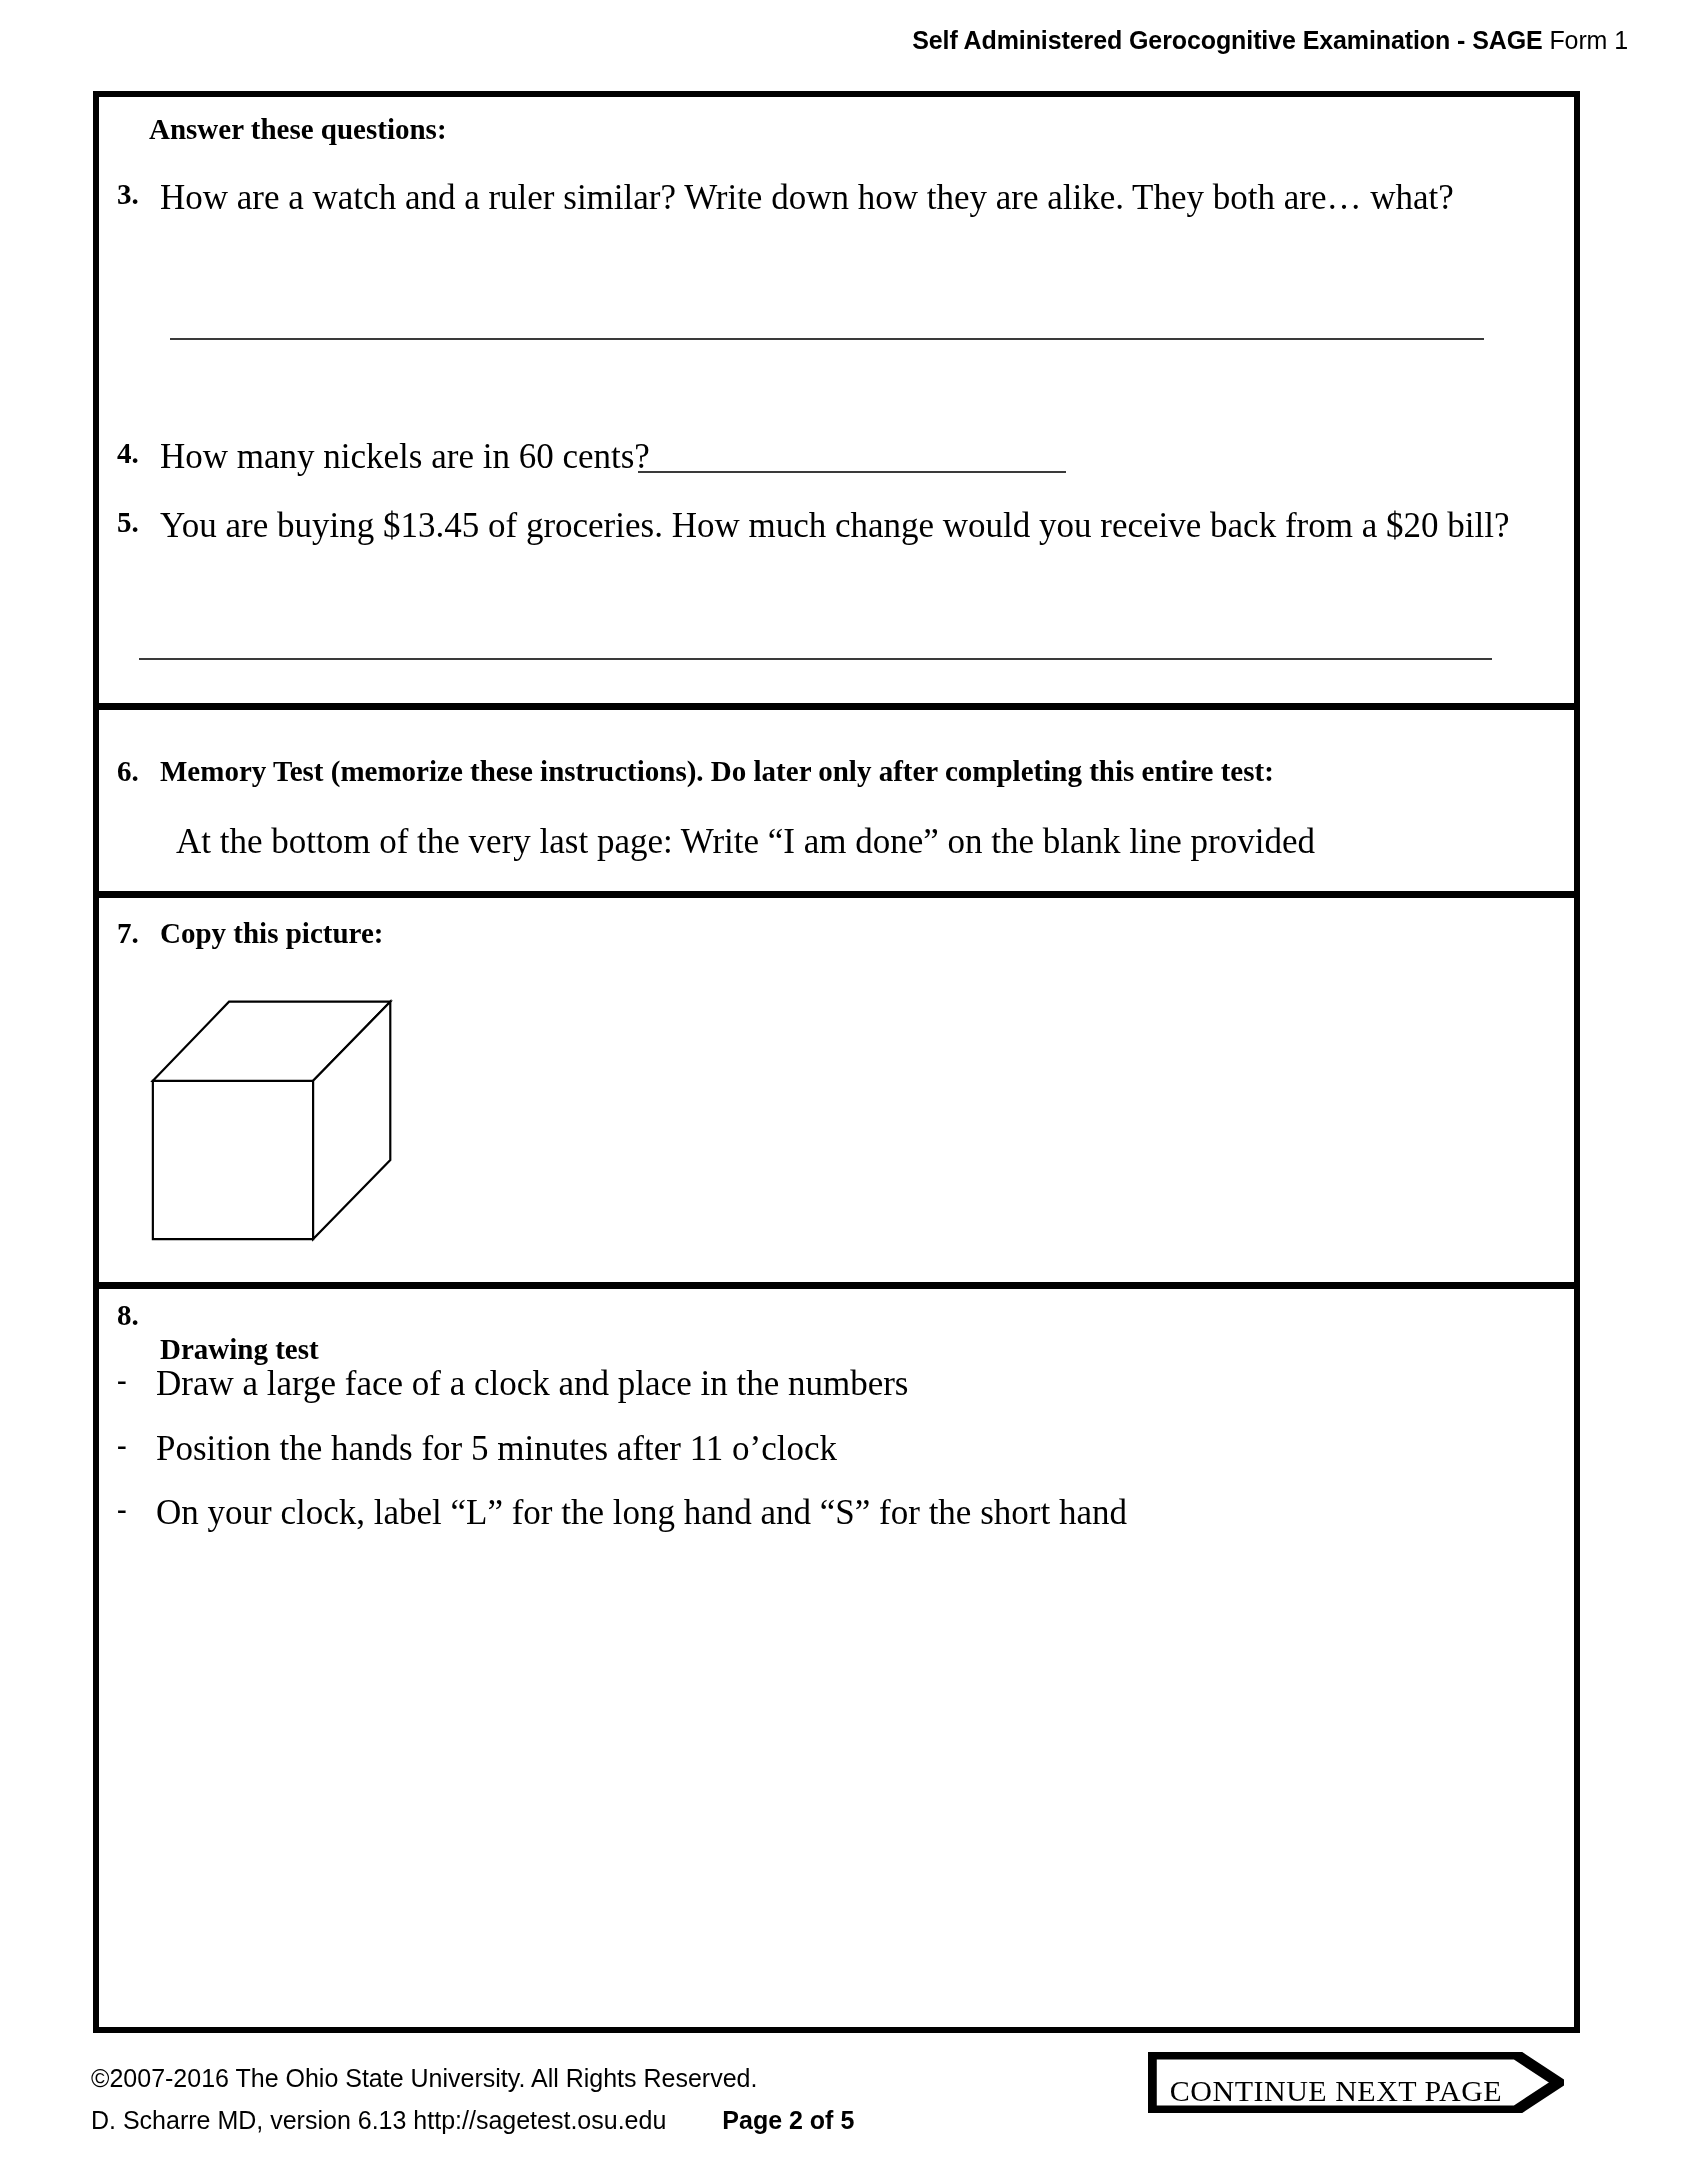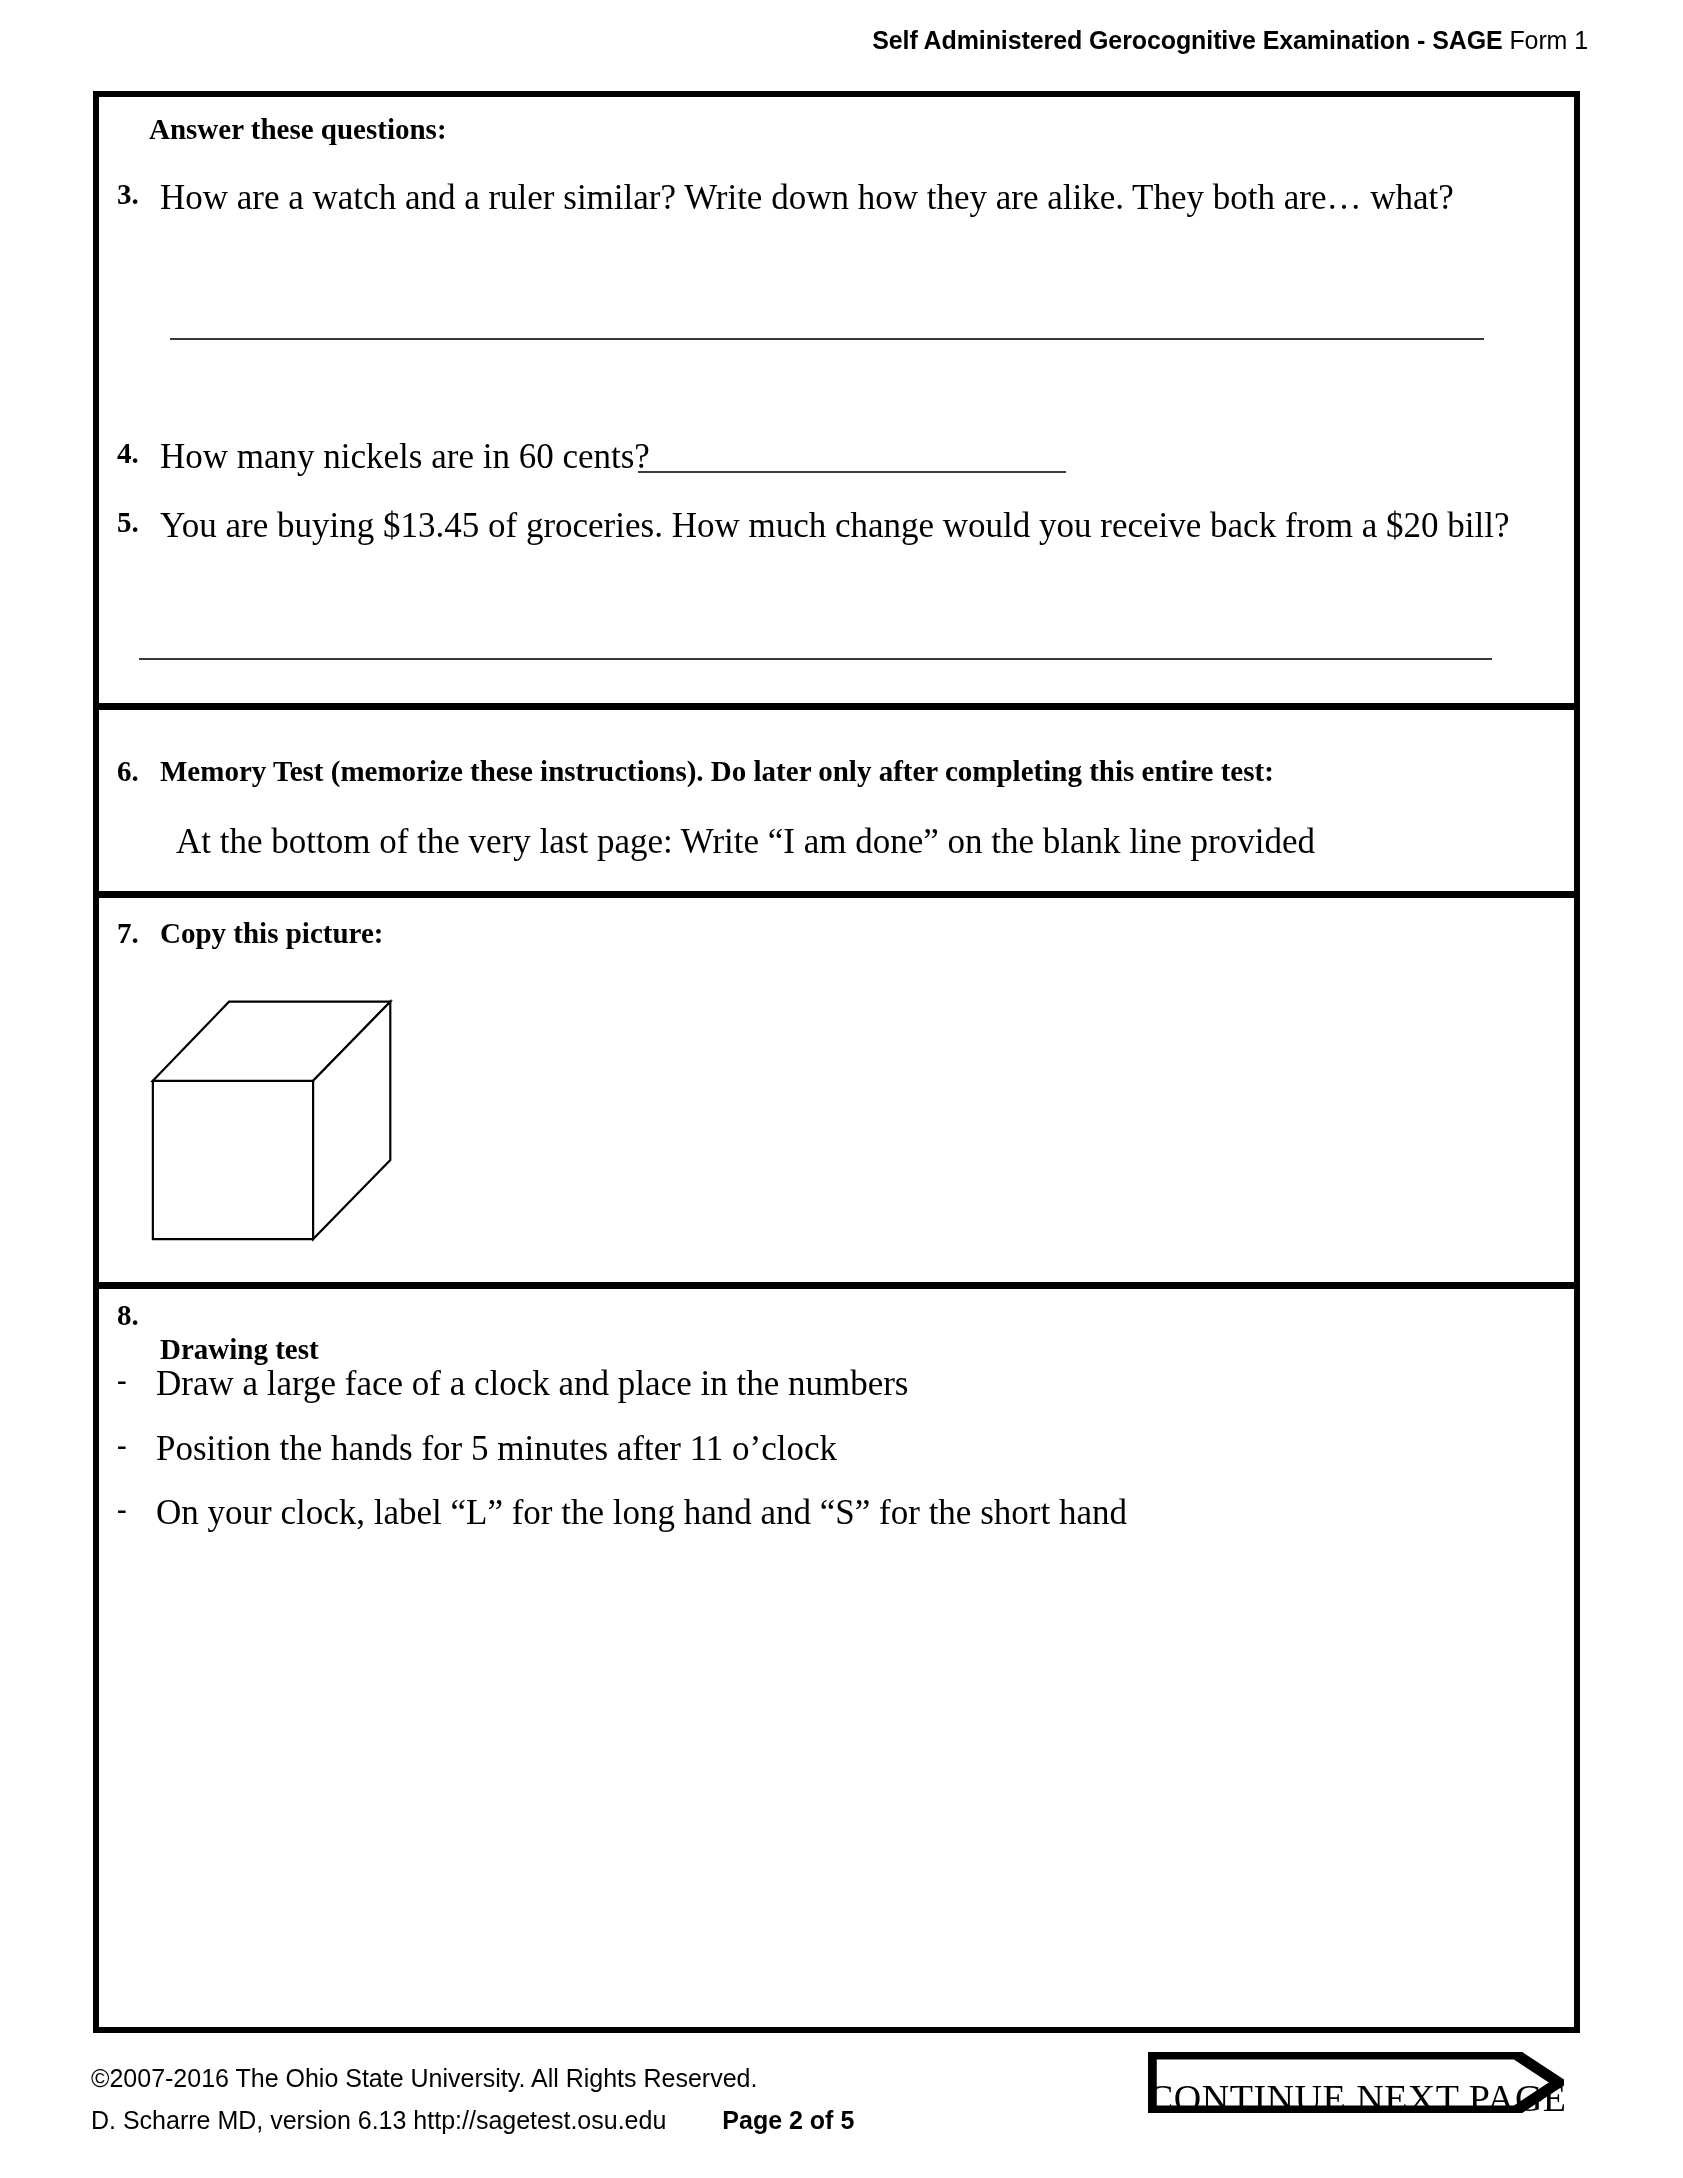--- a/index.html
+++ b/index.html
@@ -20,20 +20,21 @@
   .page-header {
     position: absolute;
     top: 26px;
     left: 0;
     width: 1588px;
     text-align: right;
     font-family: "Liberation Sans", "DejaVu Sans", sans-serif;
     font-size: 25px;
     letter-spacing: -0.1px;
     white-space: nowrap;
+    padding-left: 40px;
   }
   .page-header .hd-normal { font-weight: 600; }
   .page-header .hd-strong { font-weight: 800; }
   .page-header .hd-light  { font-weight: 500; }
 
   
   .doc-frame {
     position: absolute;
     left: 93px;
     top: 91px;
@@ -108,27 +109,27 @@
 
   .continue-btn {
     position: absolute;
     left: 1148px;
     top: 2052px;
     width: 416px;
     height: 61px;
   }
   .continue-btn .label {
     position: absolute;
-    left: 0; top: 16px;
+    left: 0; top: 8px;
     width: 376px;
     height: 61px;
     line-height: 61px;
     text-align: center;
     font-family: "Liberation Serif", "DejaVu Serif", serif;
-    font-size: 38px;
+    font-size: 30px;
     letter-spacing: 0.5px;
     color: #000;
     z-index: 2;
     white-space: nowrap;
   }
 </style>
 </head>
 <body>
 
 <div class="page-header">

